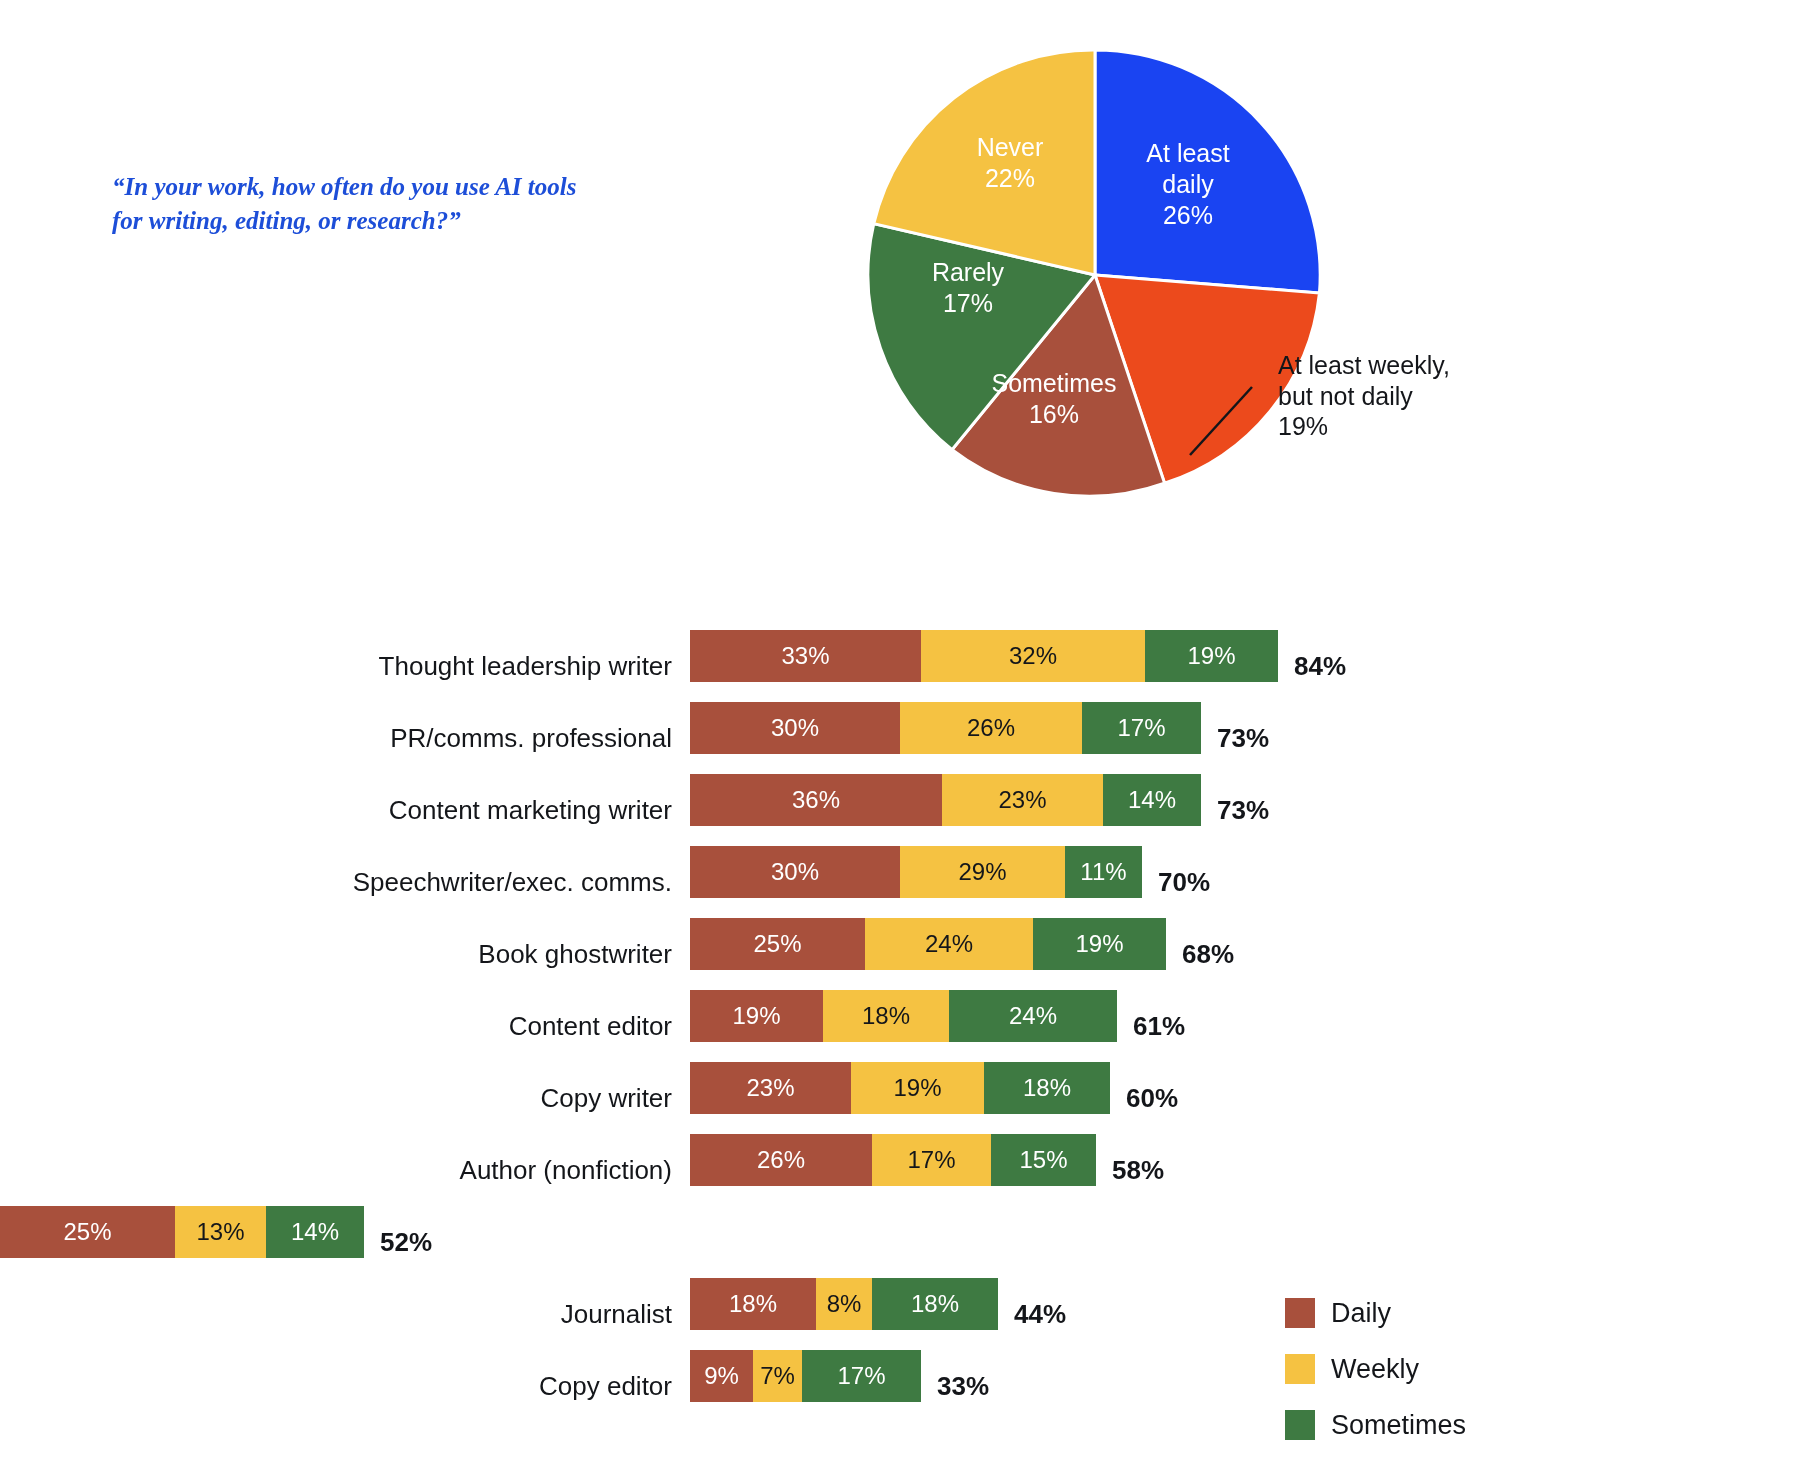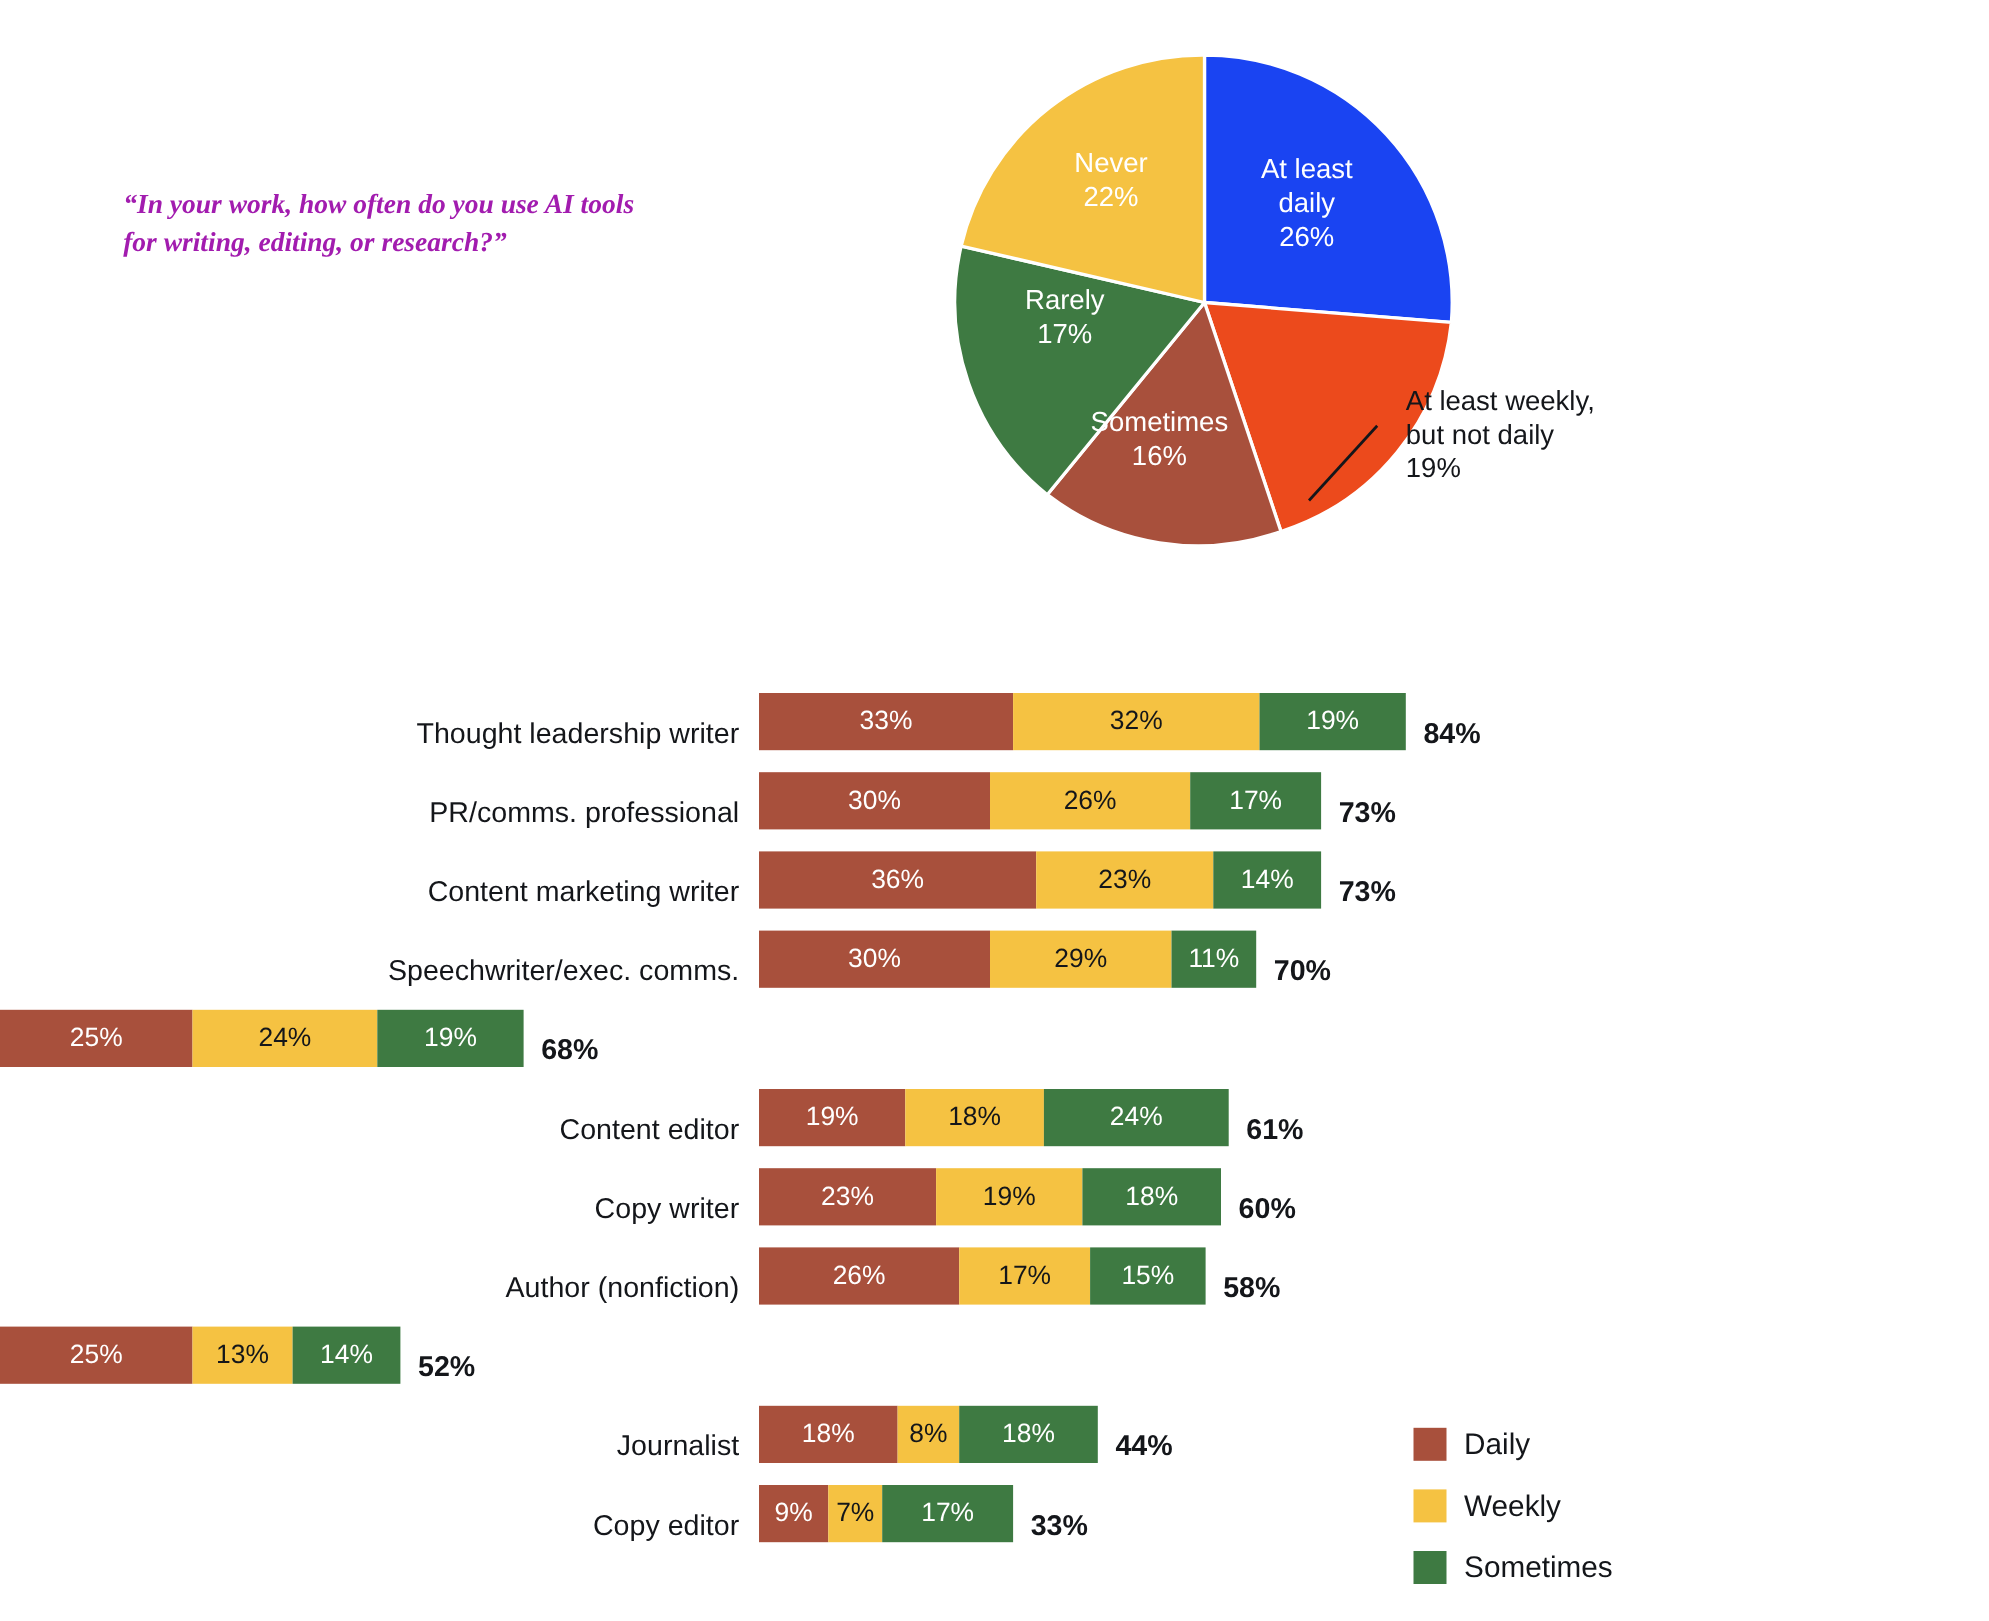--- a/index.html
+++ b/index.html
@@ -30,21 +30,21 @@
     color: #14161a;
     margin: 0 0 14px 0;
     line-height: 1.1;
   }
   #chart-subtitle {
     font-family: "Liberation Serif", serif;
     font-style: italic;
     font-weight: bold;
     font-size: 25px;
     line-height: 1.35;
-    color: #a21caf;
+    color: #1d4ed8;
     margin: 0;
     max-width: 500px;
   }
 
   
   #pie-area {
     position: absolute;
     left: 860px;
     top: 40px;
     width: 470px;
@@ -211,20 +211,21 @@
     <div class="bar-label">Speechwriter/exec. comms.</div>
     <div class="bar-track">
       <div class="seg daily" style="width:210px">30%</div>
       <div class="seg weekly" style="width:165px">29%</div>
       <div class="seg sometimes" style="width:77px">11%</div>
     </div>
     <div class="bar-total">70%</div>
   </div>
 
   <div class="bar-row">
+    <div class="bar-label">Book ghostwriter</div>
     <div class="bar-track">
       <div class="seg daily" style="width:175px">25%</div>
       <div class="seg weekly" style="width:168px">24%</div>
       <div class="seg sometimes" style="width:133px">19%</div>
     </div>
     <div class="bar-total">68%</div>
   </div>
 
   <div class="bar-row">
     <div class="bar-label">Content editor</div>

